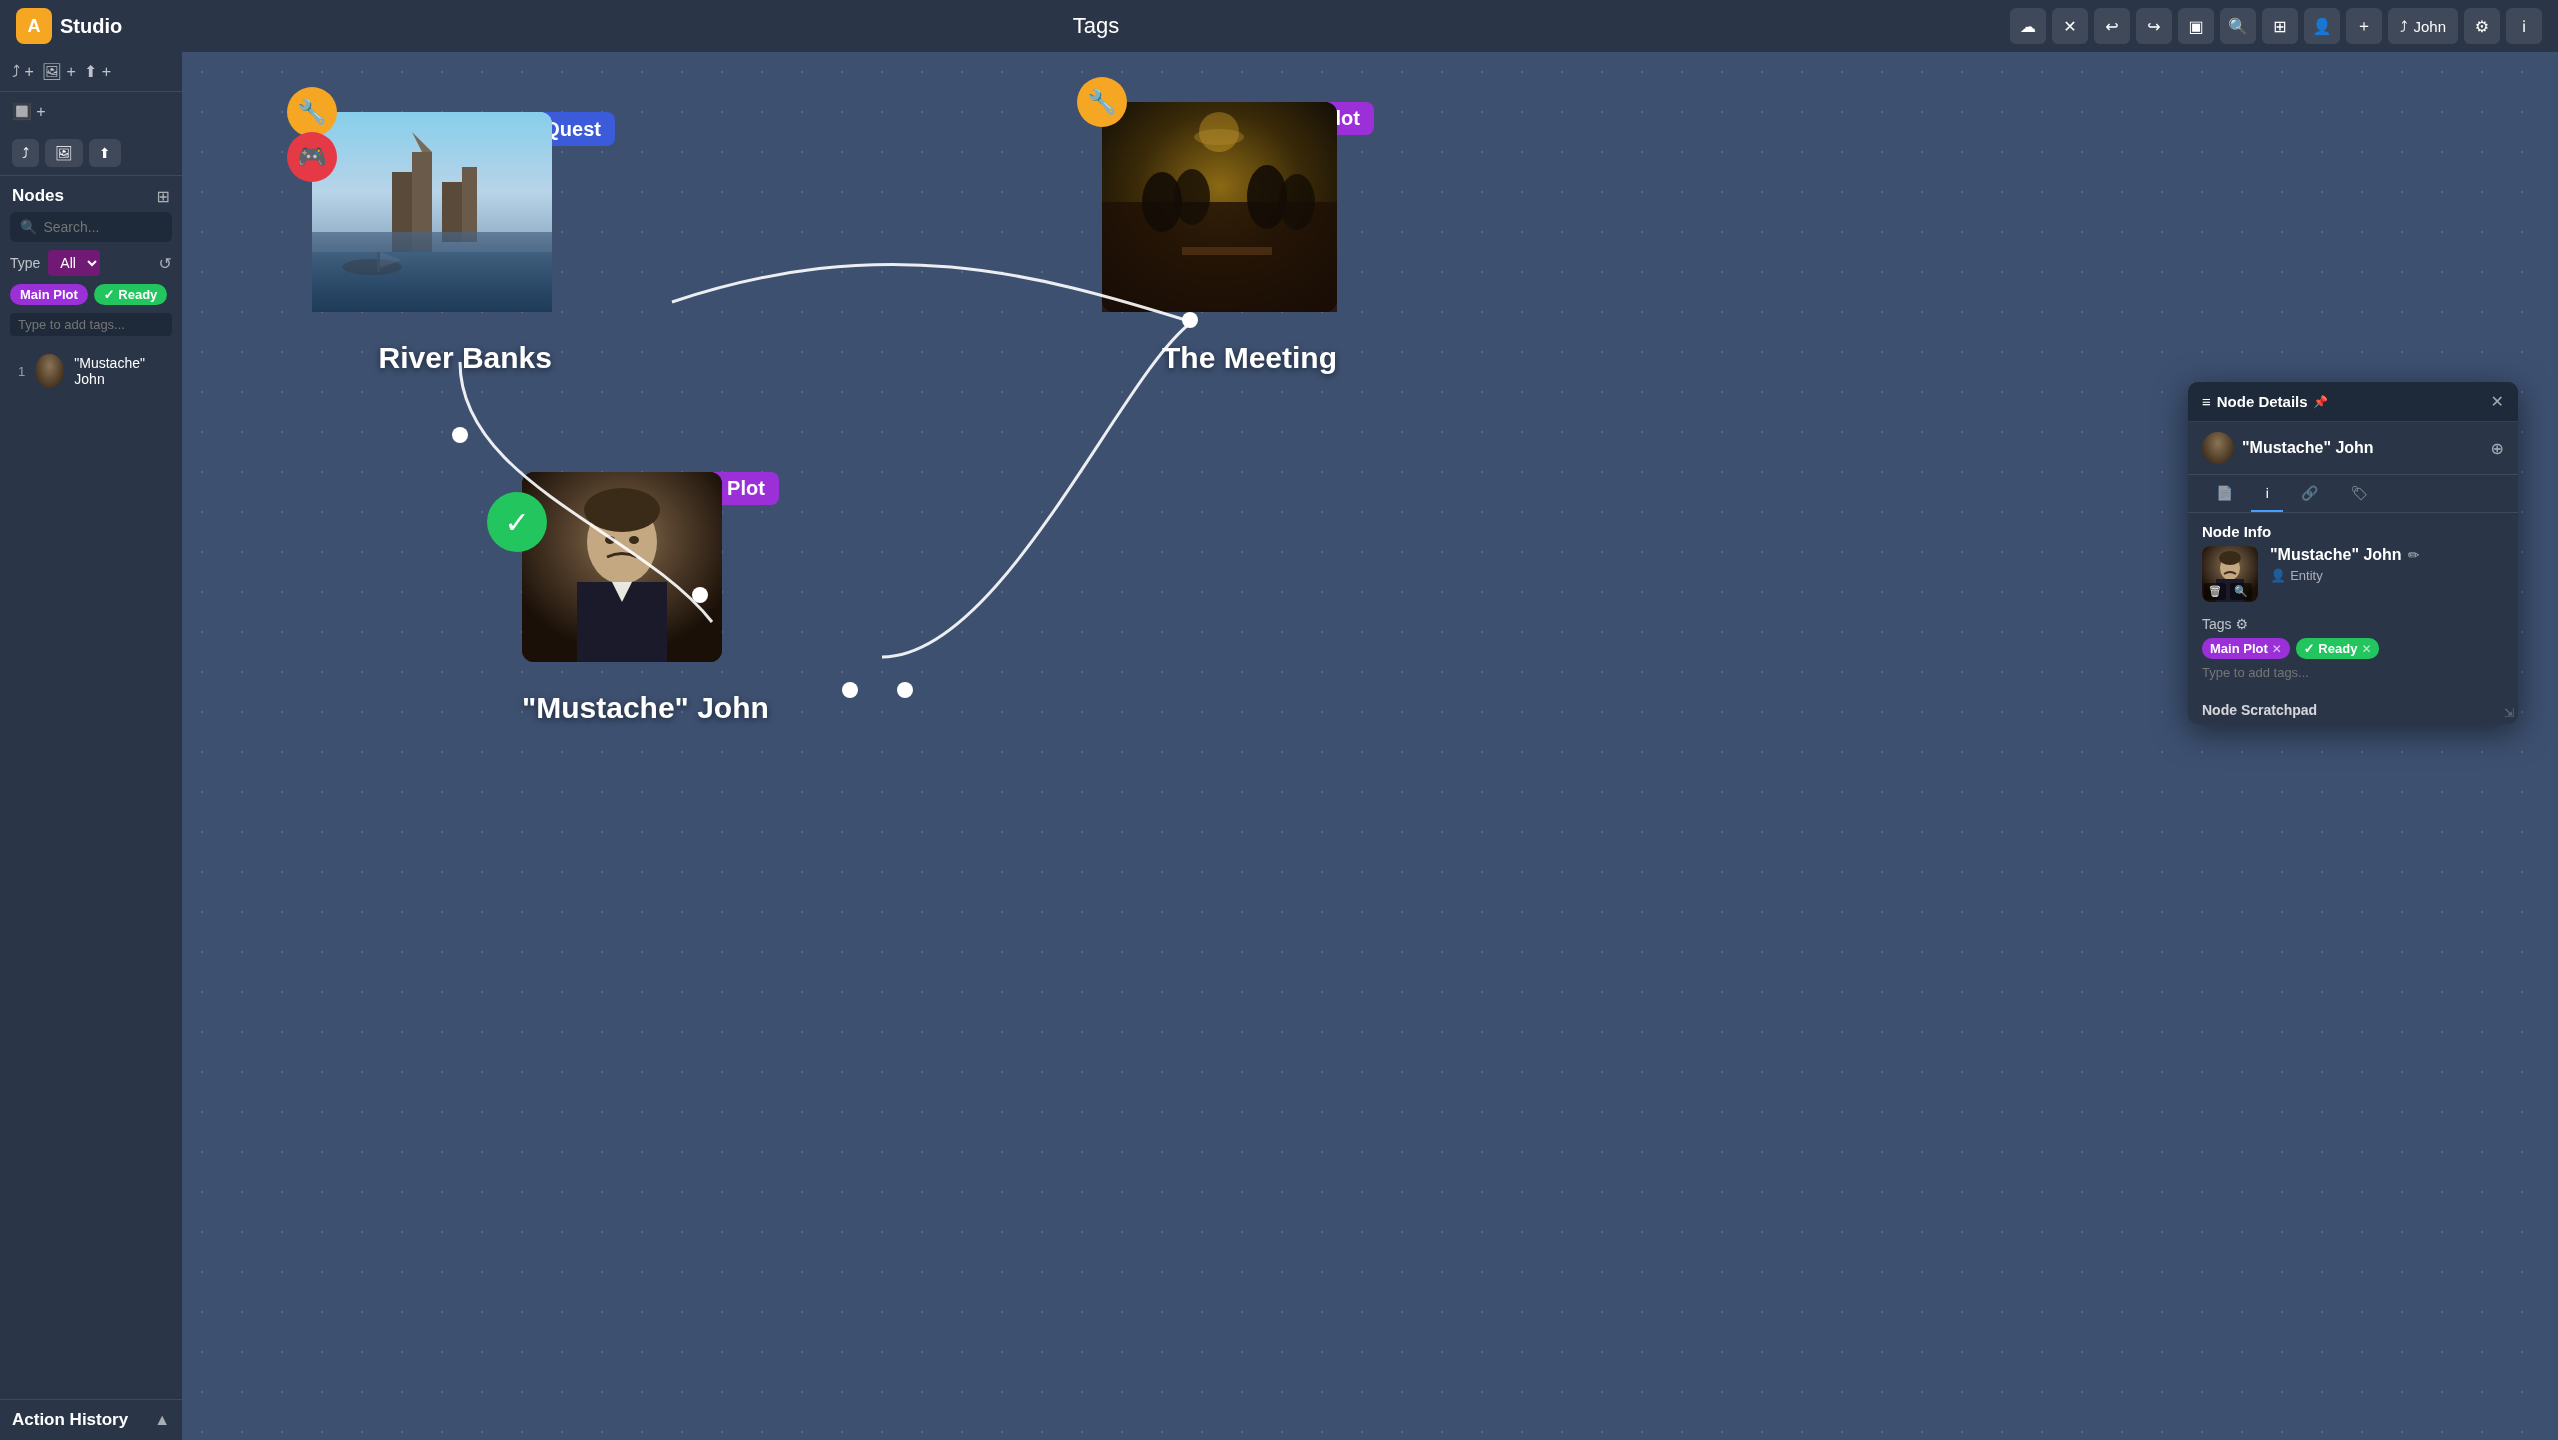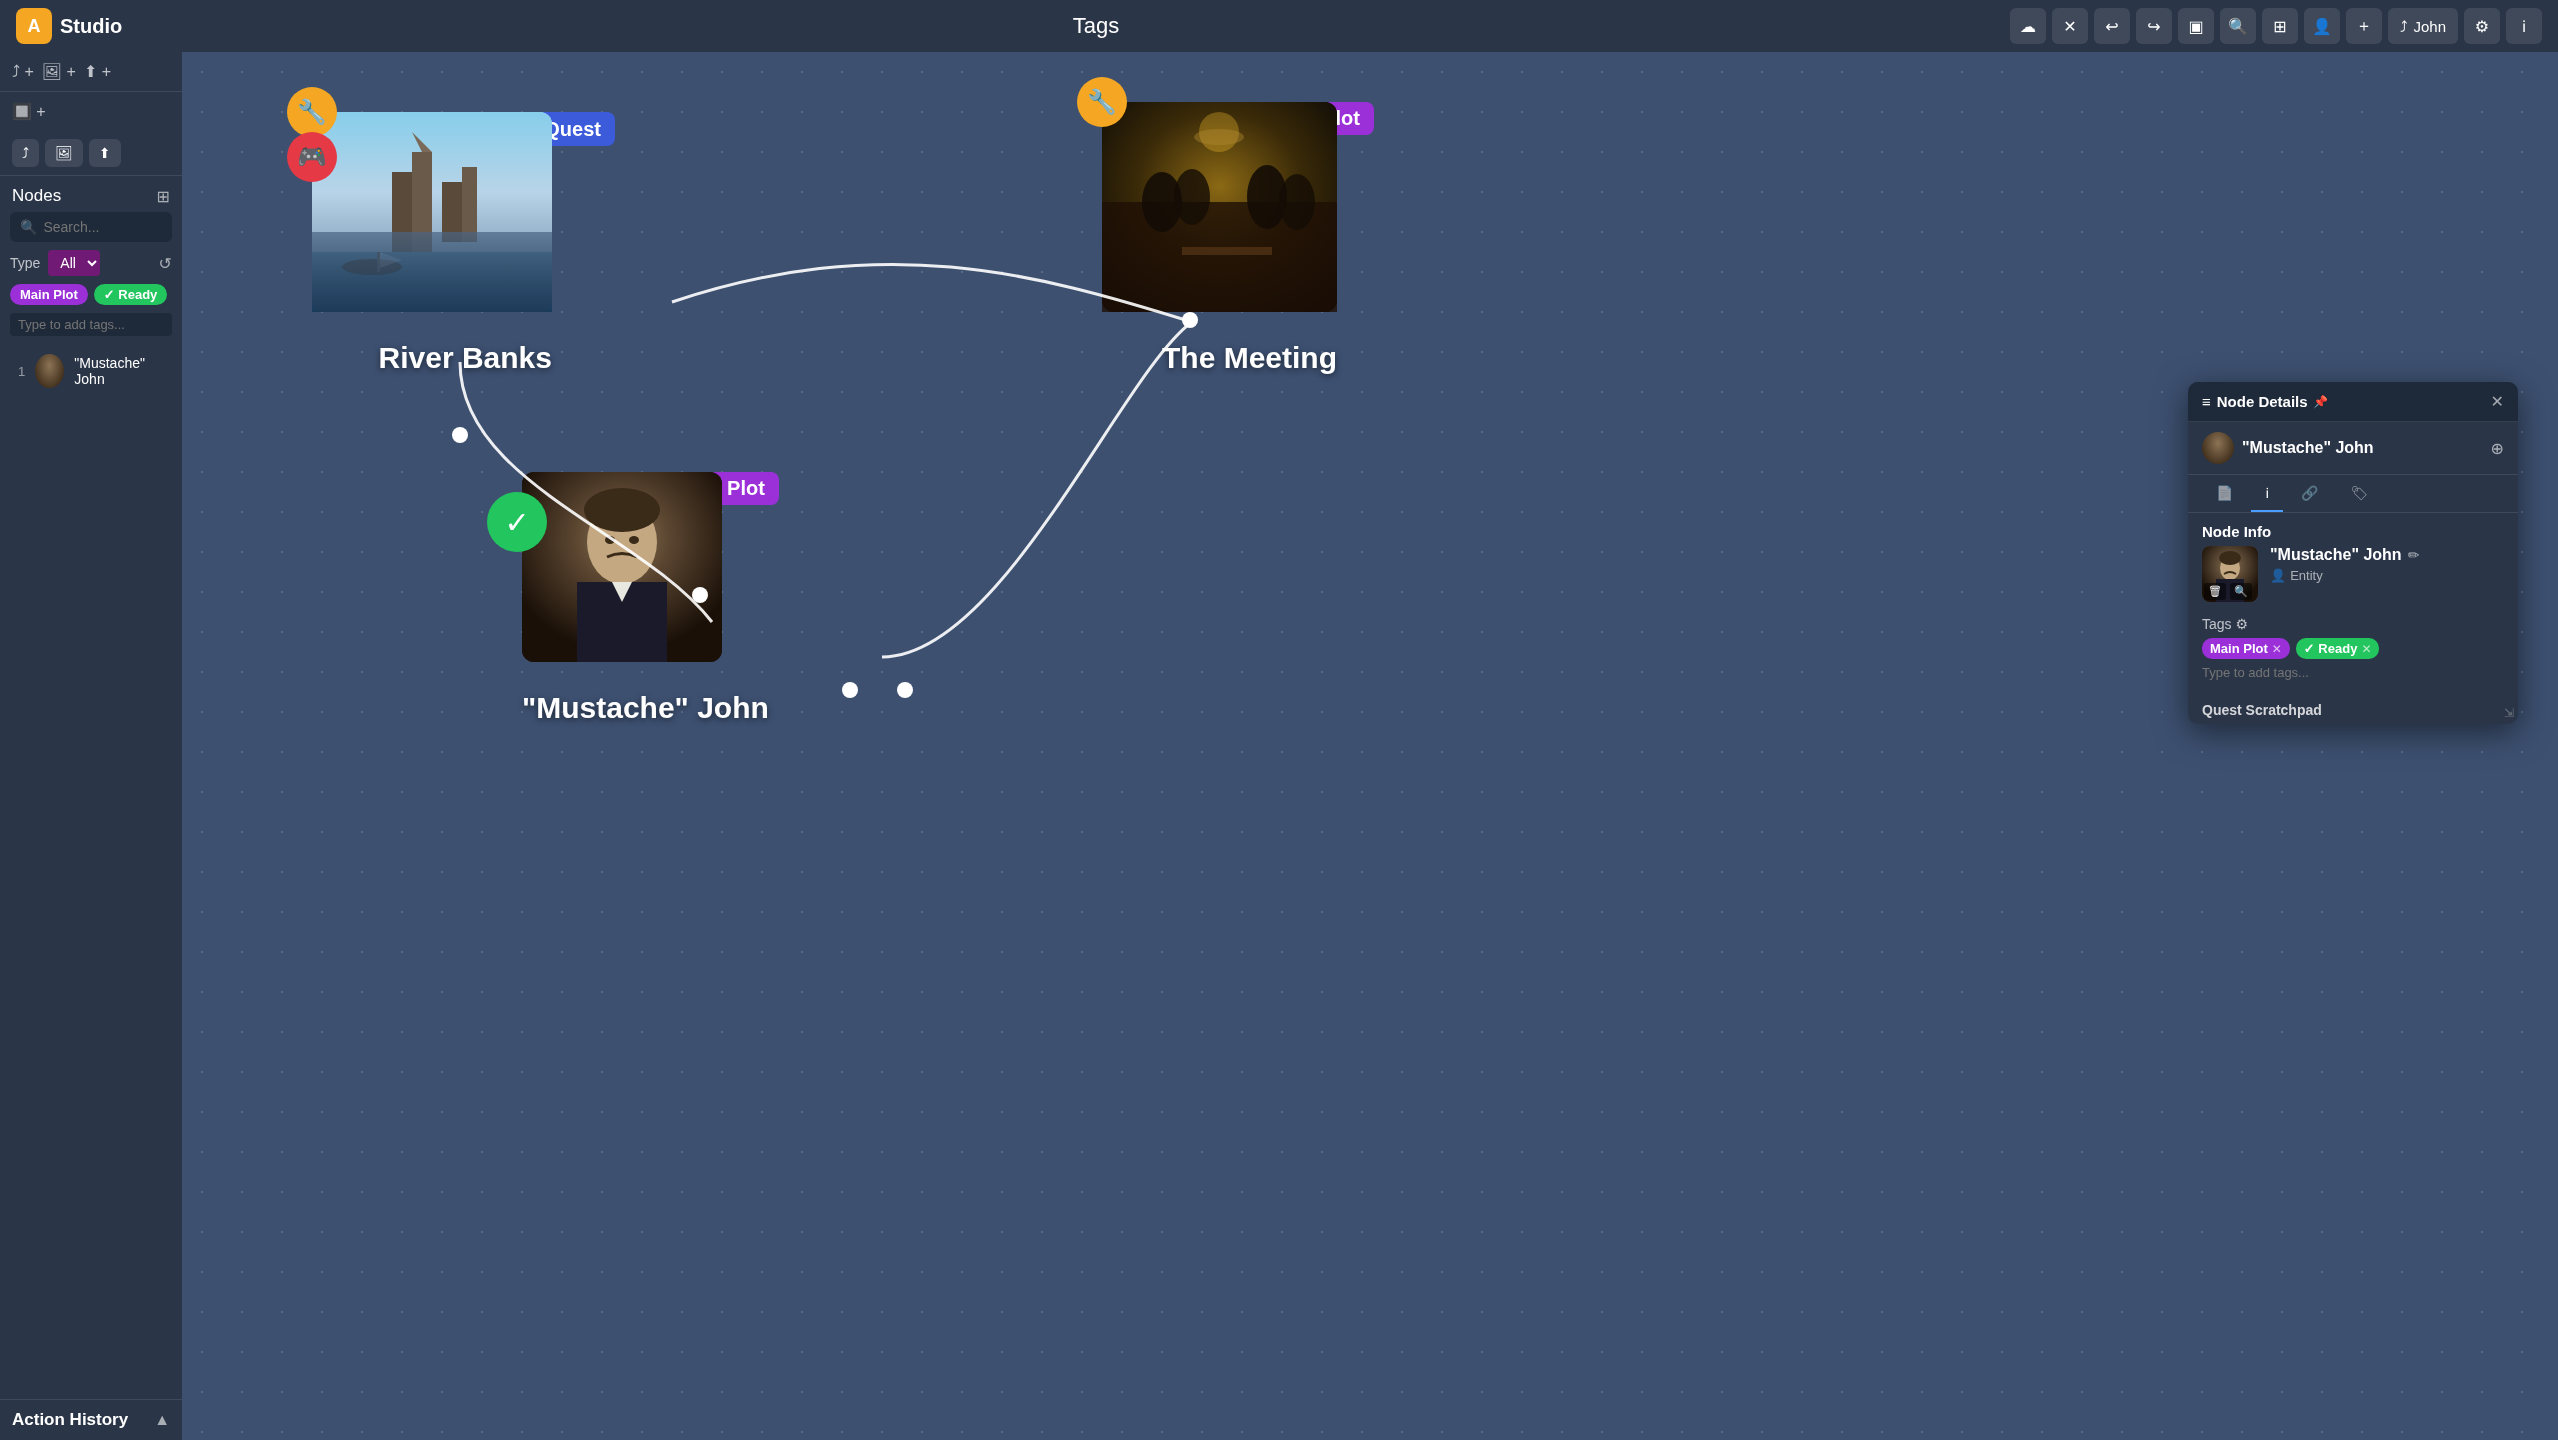--- a/index.html
+++ b/index.html
@@ -136,21 +136,21 @@
     }
     .nodes-header {
       padding: 10px 12px 6px;
       display: flex;
       align-items: center;
       justify-content: space-between;
     }
     .nodes-title {
       color: white;
       font-size: 17px;
-      font-weight: 400;
+      font-weight: 700;
     }
     .search-bar {
       margin: 0 10px 8px;
       display: flex;
       align-items: center;
       background: #1e2a3a;
       border-radius: 6px;
       padding: 6px 10px;
       gap: 6px;
     }
@@ -843,18 +843,18 @@
     <div style="display:flex;align-items:center;gap:6px;padding:0 14px 12px;flex-wrap:wrap;">
       <span class="panel-tag-badge tag-main-plot">
         Main Plot <button class="panel-tag-x">✕</button>
       </span>
       <span class="panel-tag-badge tag-ready">
         ✓ Ready <button class="panel-tag-x">✕</button>
       </span>
       <input type="text" class="panel-tags-input" placeholder="Type to add tags..." style="">
     </div>
 
-    <div class="scratchpad-title">Quest Scratchpad</div>
+    <div class="scratchpad-title">Node Scratchpad</div>
 
     <div class="panel-resize-handle">⇲</div>
   </div>
 
 </div>
 
 </body></html>

